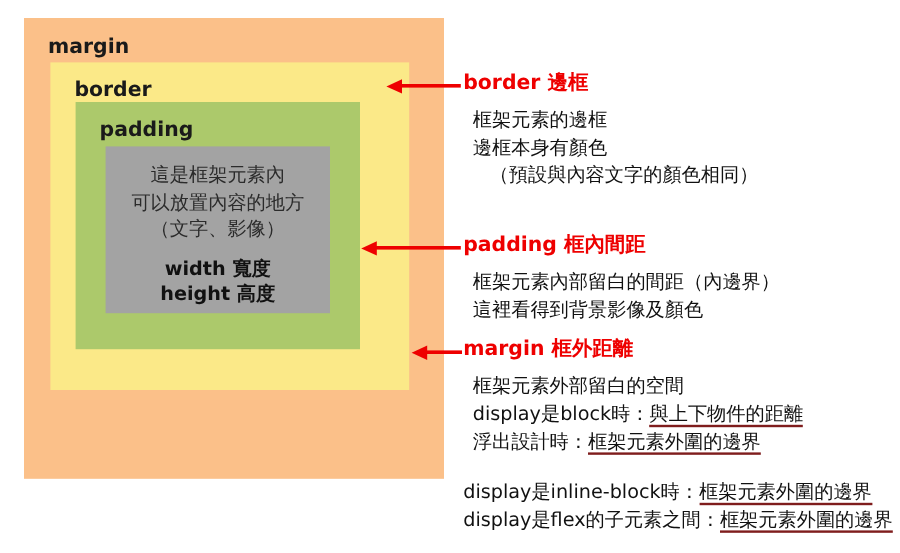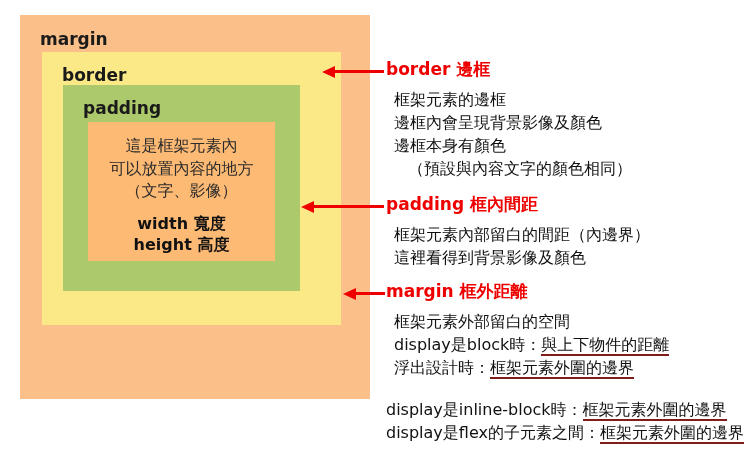--- a/index.html
+++ b/index.html
@@ -66,21 +66,21 @@
     left: 20px;
     top: 15px;
   }
   #content-box {
     position: absolute;
     left: 25px;
     top: 37px;
     width: 187px;
     height: 139px;
     box-sizing: border-box;
-    background: #fdba74;
+    background: #a3a3a3;
     text-align: center;
   }
   .content-lines {
     padding-top: 13px;
   }
   .content-line {
     font-size: 16px;
     color: #2b2b2b;
     line-height: 1.42;
     font-weight: normal;
@@ -198,21 +198,20 @@
   <div class="head"></div>
   <div class="shaft"></div>
 </div>
 
 <div id="annotations">
 
   <div class="ann-block" id="ann-border">
     <div class="ann-title">border 邊框</div>
     <div class="ann-body">
       <div class="ann-line">框架元素的邊框</div>
-      <div class="ann-line">邊框內會呈現背景影像及顏色</div>
       <div class="ann-line">邊框本身有顏色</div>
       <div class="ann-line indent">（預設與內容文字的顏色相同）</div>
     </div>
   </div>
 
   <div class="ann-block" id="ann-padding">
     <div class="ann-title">padding 框內間距</div>
     <div class="ann-body">
       <div class="ann-line">框架元素內部留白的間距（內邊界）</div>
       <div class="ann-line">這裡看得到背景影像及顏色</div>

